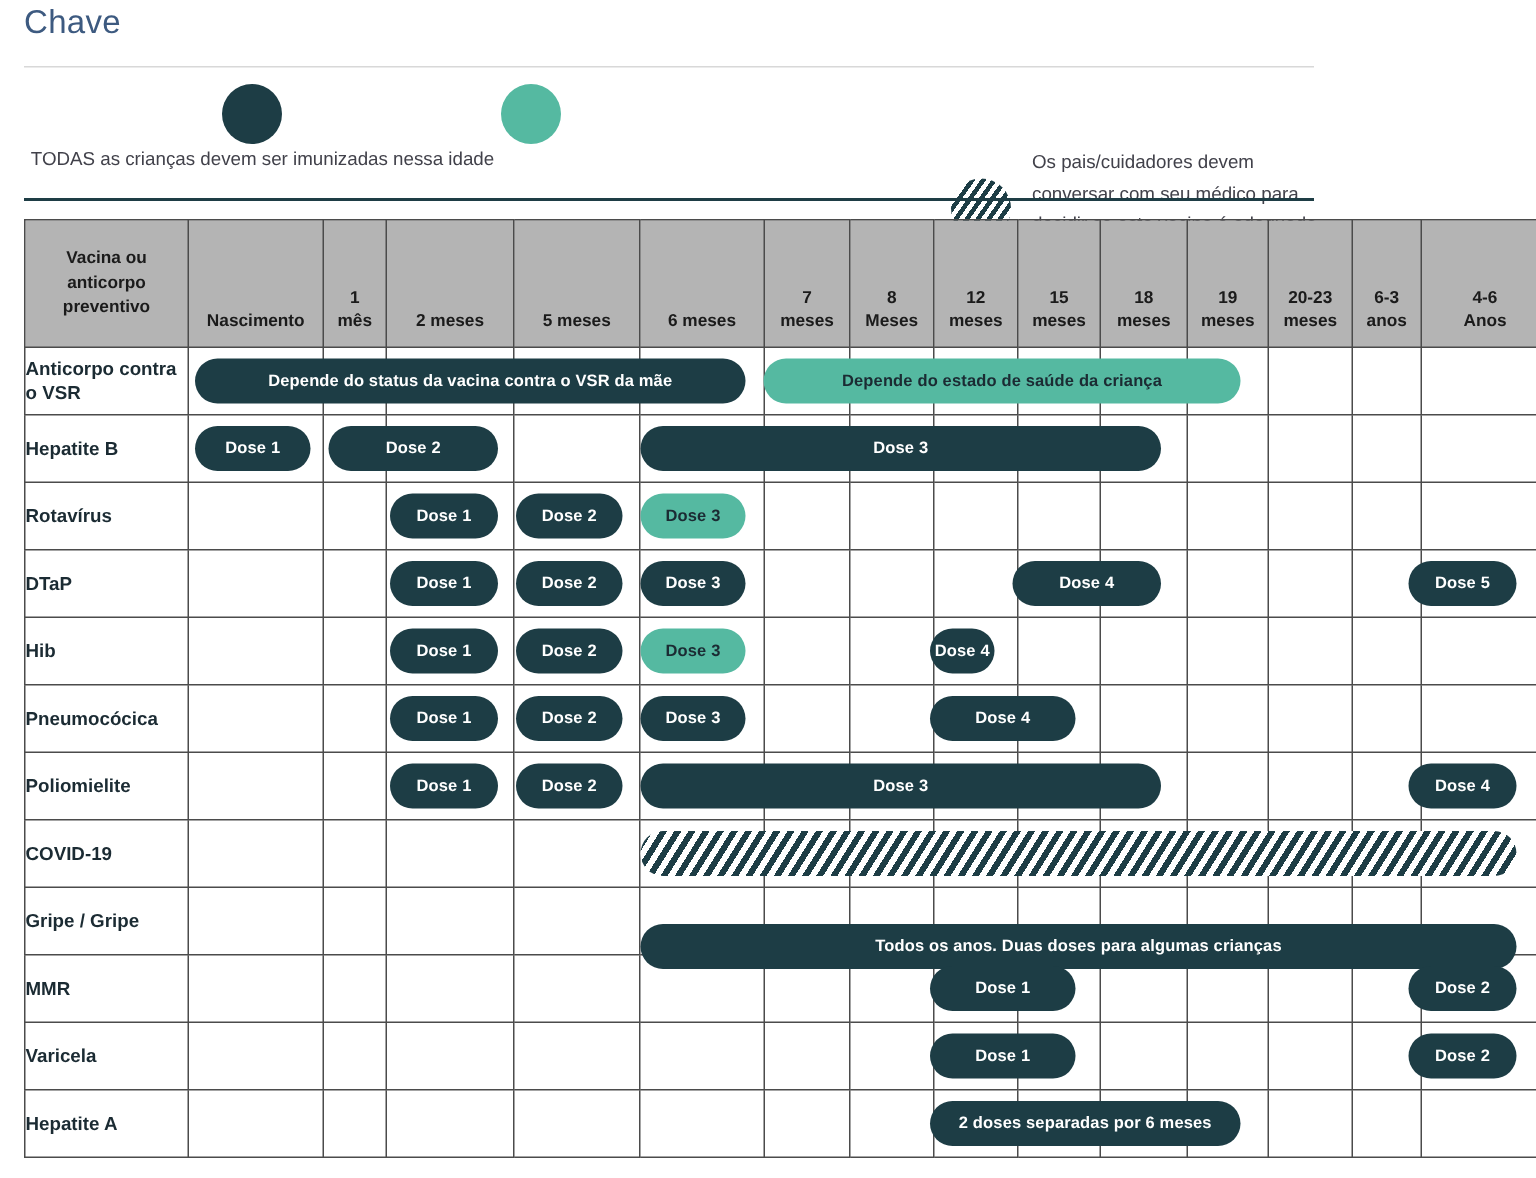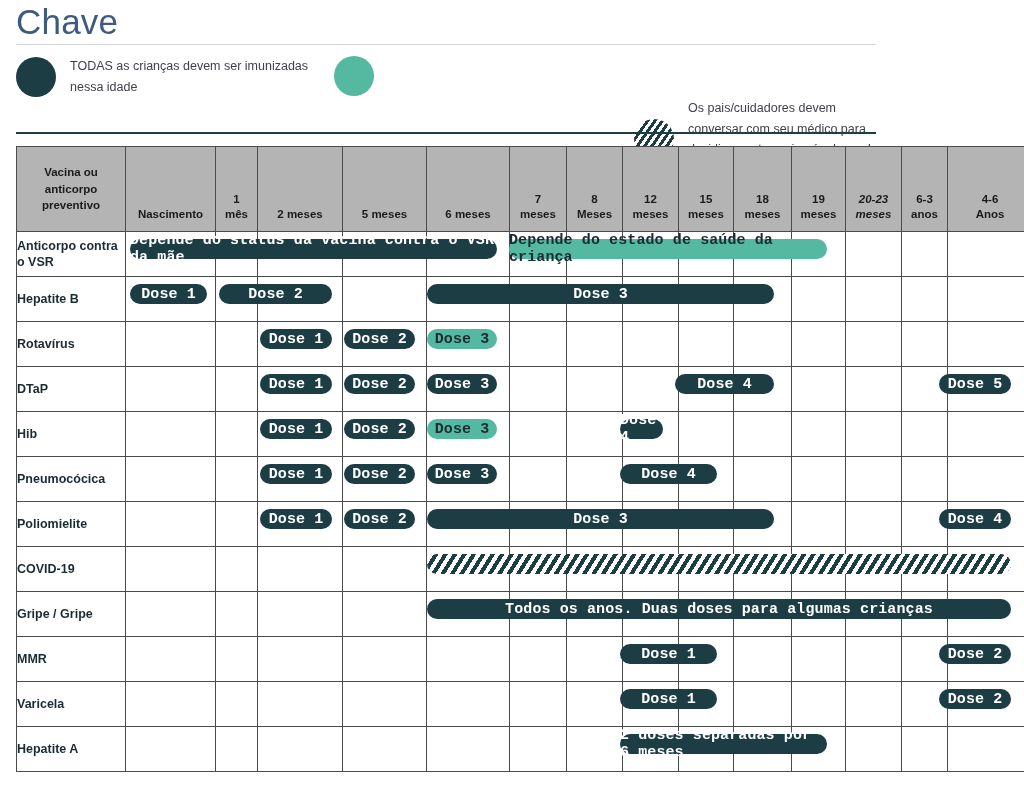--- a/index.html
+++ b/index.html
@@ -14,21 +14,21 @@
     height: 785px;
     background: #ffffff;
     overflow: hidden;
   }
 
   
   .key-title {
     position: absolute;
     left: 16px;
     top: 2px;
-    font-size: 35px;
+    font-size: 22px;
     color: #3d5a80;
     letter-spacing: .2px;
     font-weight: 400;
   }
   .key-rule-top {
     position: absolute;
     left: 16px;
     top: 44px;
     width: 860px;
     height: 1px;
@@ -45,21 +45,21 @@
   .legend {
     position: absolute;
     left: 16px;
     top: 56px;
     width: 864px;
     height: 72px;
     display: flex;
     align-items: flex-start;
   }
   .legend-item { display: flex; align-items: center; }
-  .legend-item.i0 { width: 318px; }
+  .legend-item.i0 { width: 318px; flex-direction: column; }
   .legend-item.i1 { width: 300px; }
   .legend-item.i2 { width: 246px; margin-top: 42px; }
   .legend-swatch {
     width: 40px; height: 40px;
     border-radius: 50%;
     flex: 0 0 40px;
     margin-right: 14px;
   }
   .sw-all  { background: #1d3d45; }
   .sw-some { background: #55b9a1; }
@@ -124,32 +124,31 @@
   .band-layer {
     position: absolute;
     left: 16px;
     top: 146px;
     width: 1001px;
     height: 636px;
     pointer-events: none;
   }
   .band {
     position: absolute;
-    height: 20px;
+    height: 30px;
     border-radius: 15px;
     display: flex;
     align-items: center;
     justify-content: center;
-    font-size: 15px;
+    font-size: 11px;
     font-weight: bold;
     color: #ffffff;
     letter-spacing: .1px;
     box-sizing: border-box;
     pointer-events: auto;
-    font-family: Liberation Mono, monospace;
   }
   .band.all  { background: #1d3d45; }
   .band.some { background: #55b9a1; color: #1b2b33; }
   .band.talk {
     background:
       repeating-linear-gradient(-58deg,
         #1d3d45 0px, #1d3d45 4px,
         #ffffff 4px, #ffffff 8px);
     color: transparent;
   }
@@ -215,21 +214,21 @@
             <span class="hdr-unit">meses</span>
           </th>
           <th style="width: 57px;">
             <span class="hdr-num">18</span>
             <span class="hdr-unit">meses</span>
           </th>
           <th style="width: 53px;">
             <span class="hdr-num">19</span>
             <span class="hdr-unit">meses</span>
           </th>
-          <th style="width: 55px; font-style: italic;">
+          <th style="width: 55px;">
             <span class="hdr-num">20-23</span>
             <span class="hdr-unit">meses</span>
           </th>
           <th style="width: 45px;">
             <span class="hdr-num">6-3</span>
             <span class="hdr-unit">anos</span>
           </th>
           <th style="width: 84px;">
             <span class="hdr-num">4-6</span>
             <span class="hdr-unit">Anos</span>
@@ -464,21 +463,21 @@
       <div class="band all" style="left: 604px; width: 43px; top: 273px;">Dose 4</div>
       <div class="band all" style="left: 244px; width: 72px; top: 318px;">Dose 1</div>
       <div class="band all" style="left: 328px; width: 71px; top: 318px;">Dose 2</div>
       <div class="band all" style="left: 411px; width: 70px; top: 318px;">Dose 3</div>
       <div class="band all" style="left: 604px; width: 97px; top: 318px;">Dose 4</div>
       <div class="band all" style="left: 244px; width: 72px; top: 363px;">Dose 1</div>
       <div class="band all" style="left: 328px; width: 71px; top: 363px;">Dose 2</div>
       <div class="band all" style="left: 411px; width: 347px; top: 363px;">Dose 3</div>
       <div class="band all" style="left: 923px; width: 72px; top: 363px;">Dose 4</div>
       <div class="band talk" style="left: 411px; width: 584px; top: 408px;"></div>
-      <div class="band all" style="left: 411px; width: 584px; top: 453px;">Todos os anos. Duas doses para algumas crianças</div>
+      <div class="band all" style="left: 411px; width: 584px; top: 470px;">Todos os anos. Duas doses para algumas crianças</div>
       <div class="band all" style="left: 604px; width: 97px; top: 498px;">Dose 1</div>
       <div class="band all" style="left: 923px; width: 72px; top: 498px;">Dose 2</div>
       <div class="band all" style="left: 604px; width: 97px; top: 543px;">Dose 1</div>
       <div class="band all" style="left: 923px; width: 72px; top: 543px;">Dose 2</div>
       <div class="band all" style="left: 604px; width: 207px; top: 588px;">2 doses separadas por 6 meses</div>
     </div>
 
 </div>
 
 </body></html>

